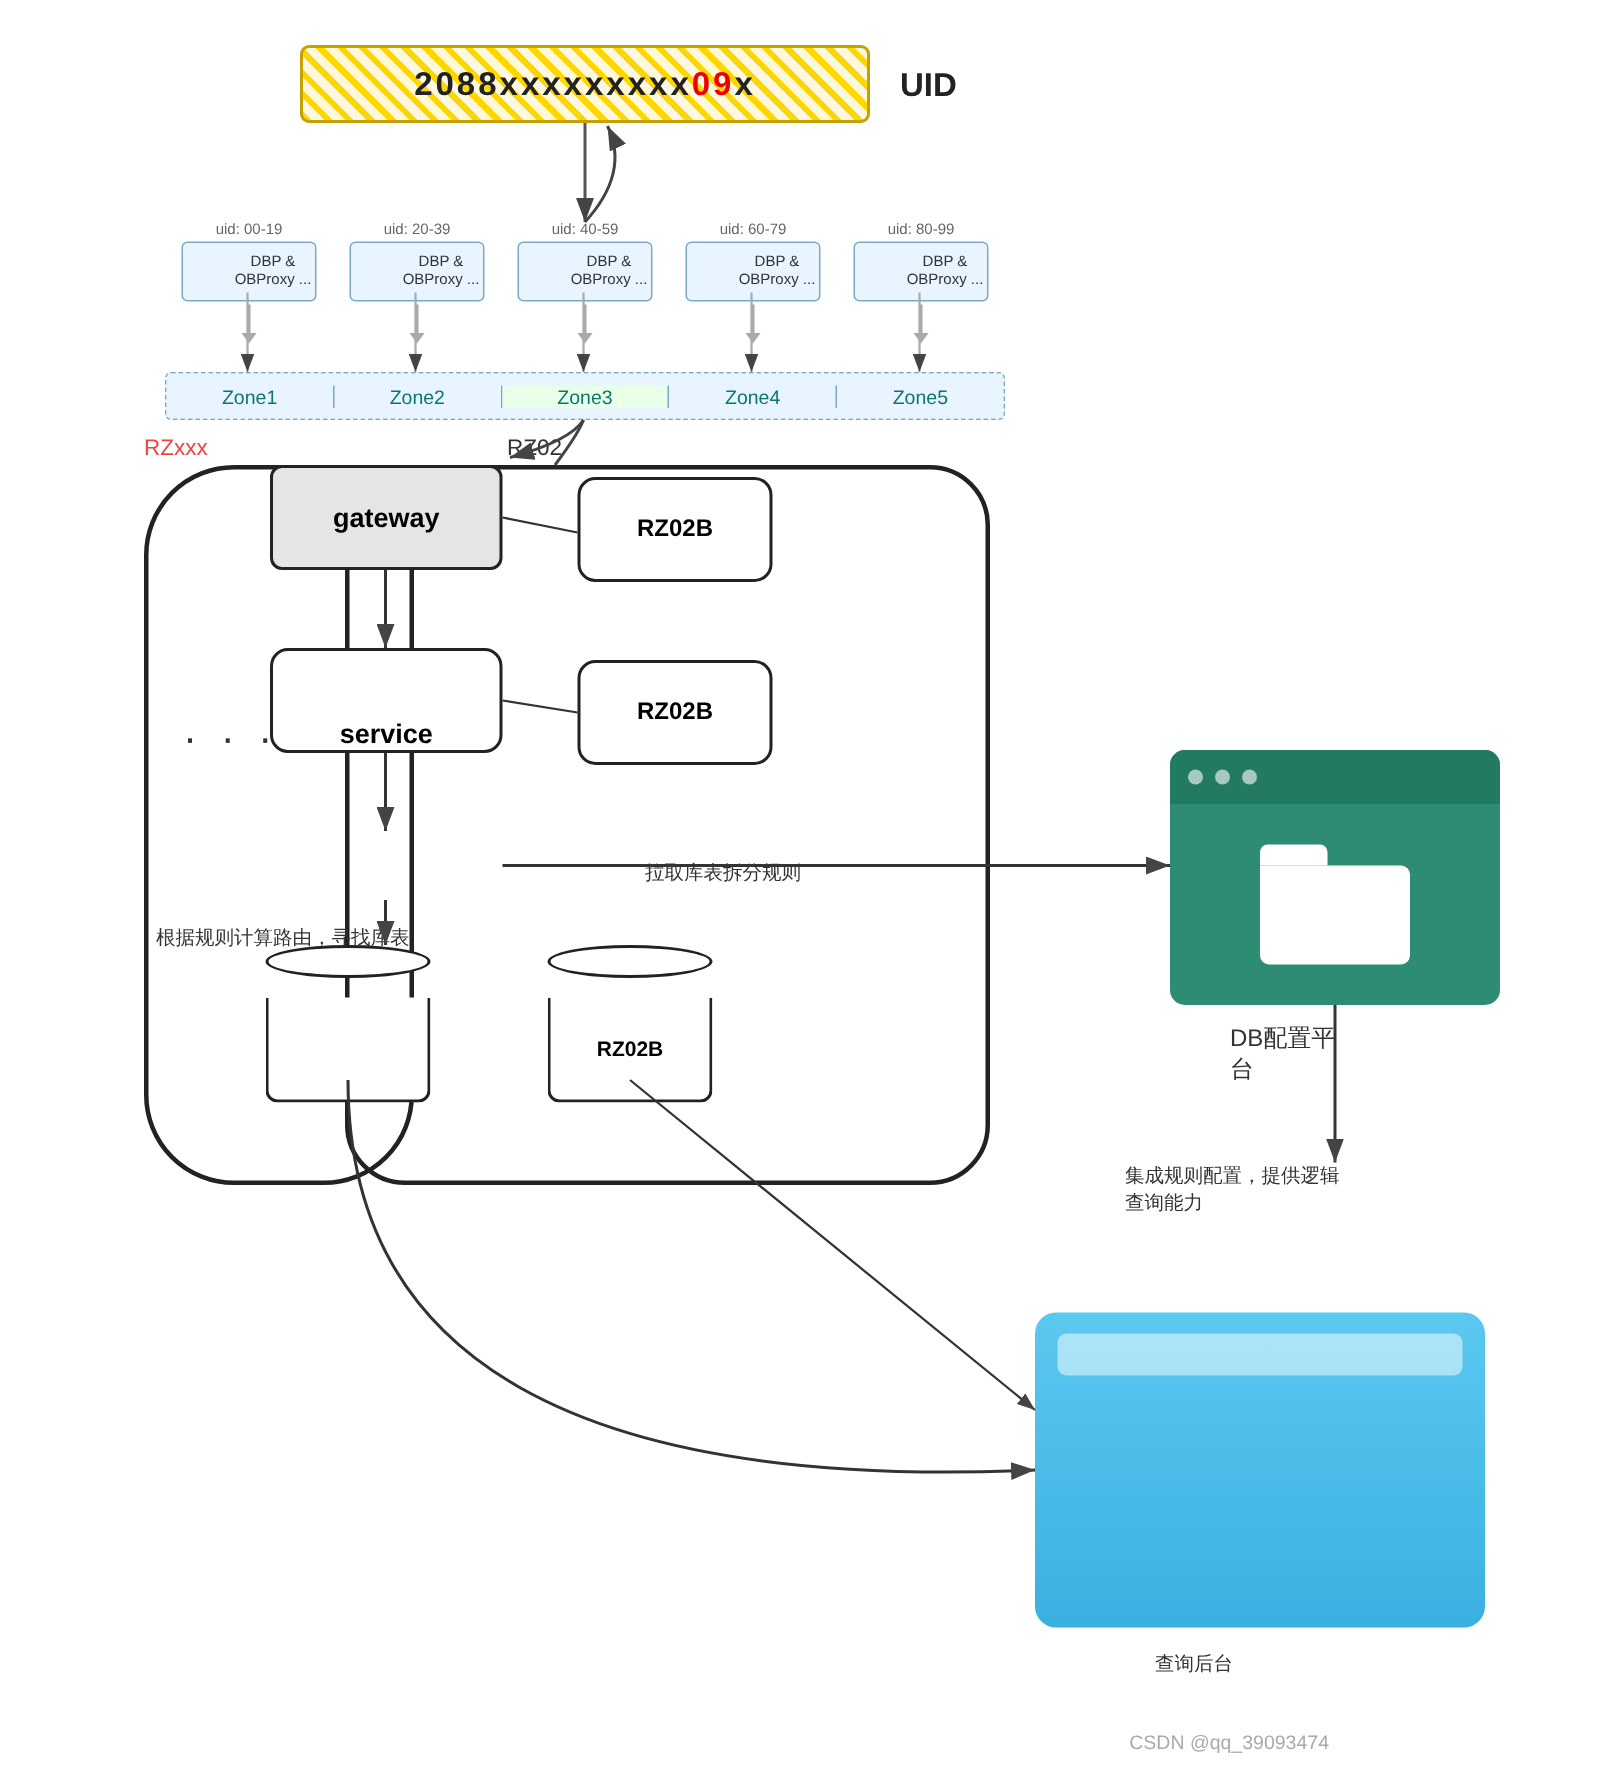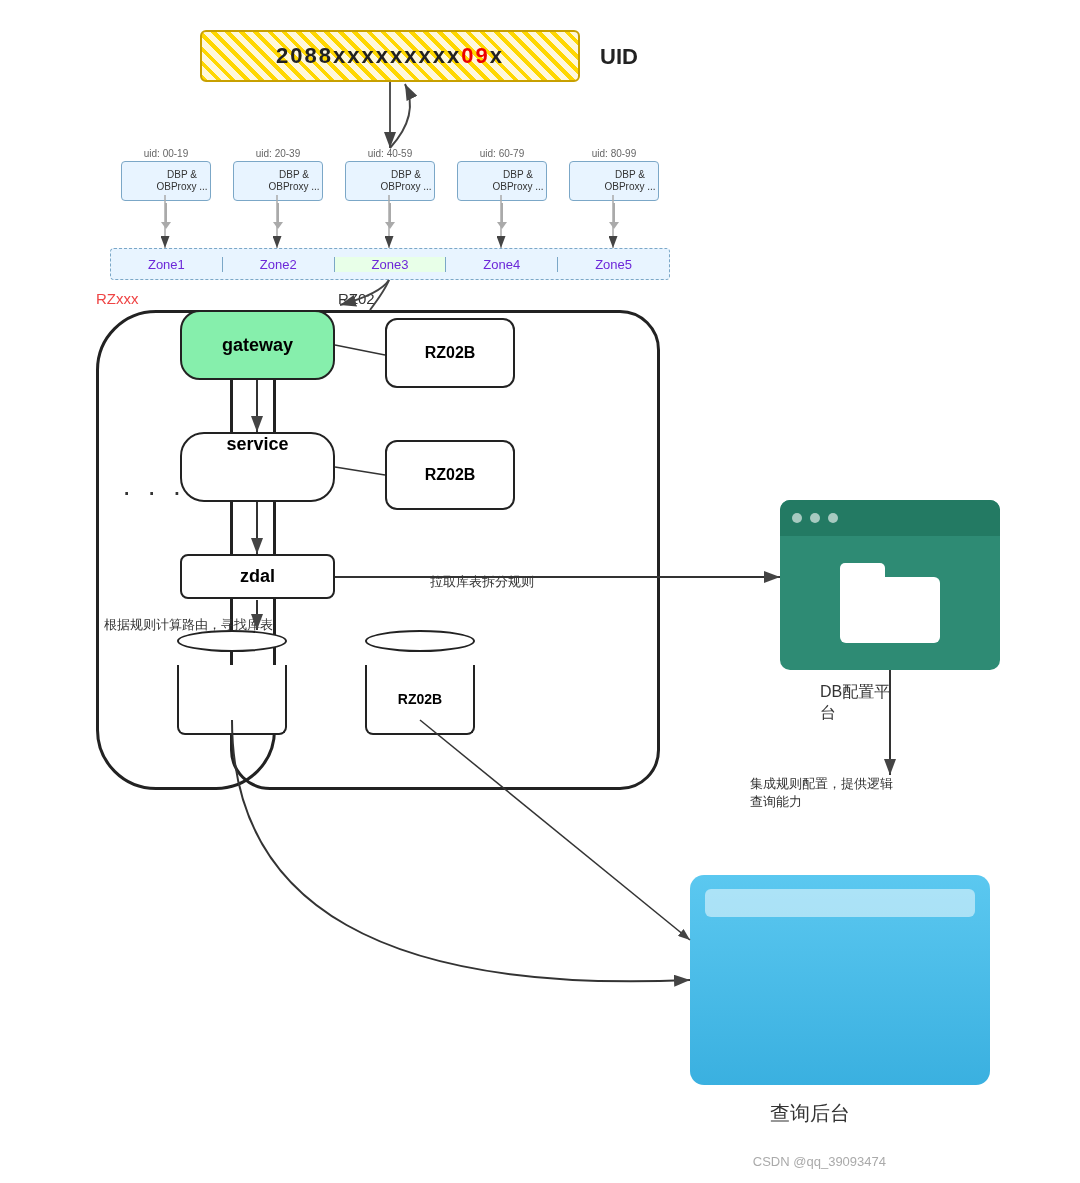--- a/index.html
+++ b/index.html
@@ -117,21 +117,21 @@
       border: 1.5px dashed #7ba7c7;
       border-radius: 4px;
       background: #e8f4ff;
       display: flex;
       align-items: center;
     }
     .zone-segment {
       flex: 1;
       text-align: center;
       font-size: 13px;
-      color: #6d28d9;
+      color: #0f766e;
       border-right: 1px solid #7ba7c7;
     }
     .zone-segment:last-child { border-right: none; }
     .zone-segment.zone3 { background: #e8ffe8; }
 
     
     .rzxxx-box {
       position: absolute;
       top: 0;
       left: 0;
@@ -155,41 +155,41 @@
     }
 
     
     .gateway-box {
       position: absolute;
       top: 310px;
       left: 180px;
       width: 155px;
       height: 70px;
       border: 2.5px solid #222;
-      border-radius: 20px;
-      background: #86efac;
+      border-radius: 8px;
+      background: #e5e5e5;
       display: flex;
       align-items: center;
       justify-content: center;
       font-size: 18px;
       font-weight: bold;
     }
 
     
     .service-box {
       position: absolute;
       top: 432px;
       left: 180px;
       width: 155px;
       height: 70px;
       border: 2.5px solid #222;
-      border-radius: 24px;
-      background: #fff;
-      display: flex;
-      align-items: flex-start;
+      border-radius: 12px;
+      background: #fff;
+      display: flex;
+      align-items: flex-end;
       justify-content: center;
       font-size: 18px;
       font-weight: bold;
     }
 
     
     .zdal-box {
       position: absolute;
       top: 554px;
       left: 180px;
@@ -393,21 +393,21 @@
       width: 90%;
       height: 28px;
       background: rgba(255,255,255,0.5);
       border-radius: 6px;
       margin: 14px auto 0;
     }
     .query-backend-label {
       position: absolute;
       top: 1100px;
       left: 770px;
-      font-size: 20px;
+      font-size: 13px;
       color: #333;
     }
 
     
     .label-integration {
       position: absolute;
       top: 775px;
       left: 750px;
       font-size: 13px;
       color: #333;
@@ -490,23 +490,20 @@
   <div class="dots-label">· · ·</div>
 
   <div class="gateway-box">
     <span>gateway</span>
   </div>
 
   <div class="service-box">
     <span>service</span>
   </div>
 
-  <div class="zdal-box">
-    <span>zdal</span>
-  </div>
 
   <div class="rz02b-box-1">RZ02B</div>
   <div class="rz02b-box-2">RZ02B</div>
 
   <div class="db-cylinder db-main">
     <div class="cyl-top"></div>
     <div class="cyl-body"></div>
   </div>
   <div class="db-cylinder db-rz02b">
     <div class="cyl-top"></div>

